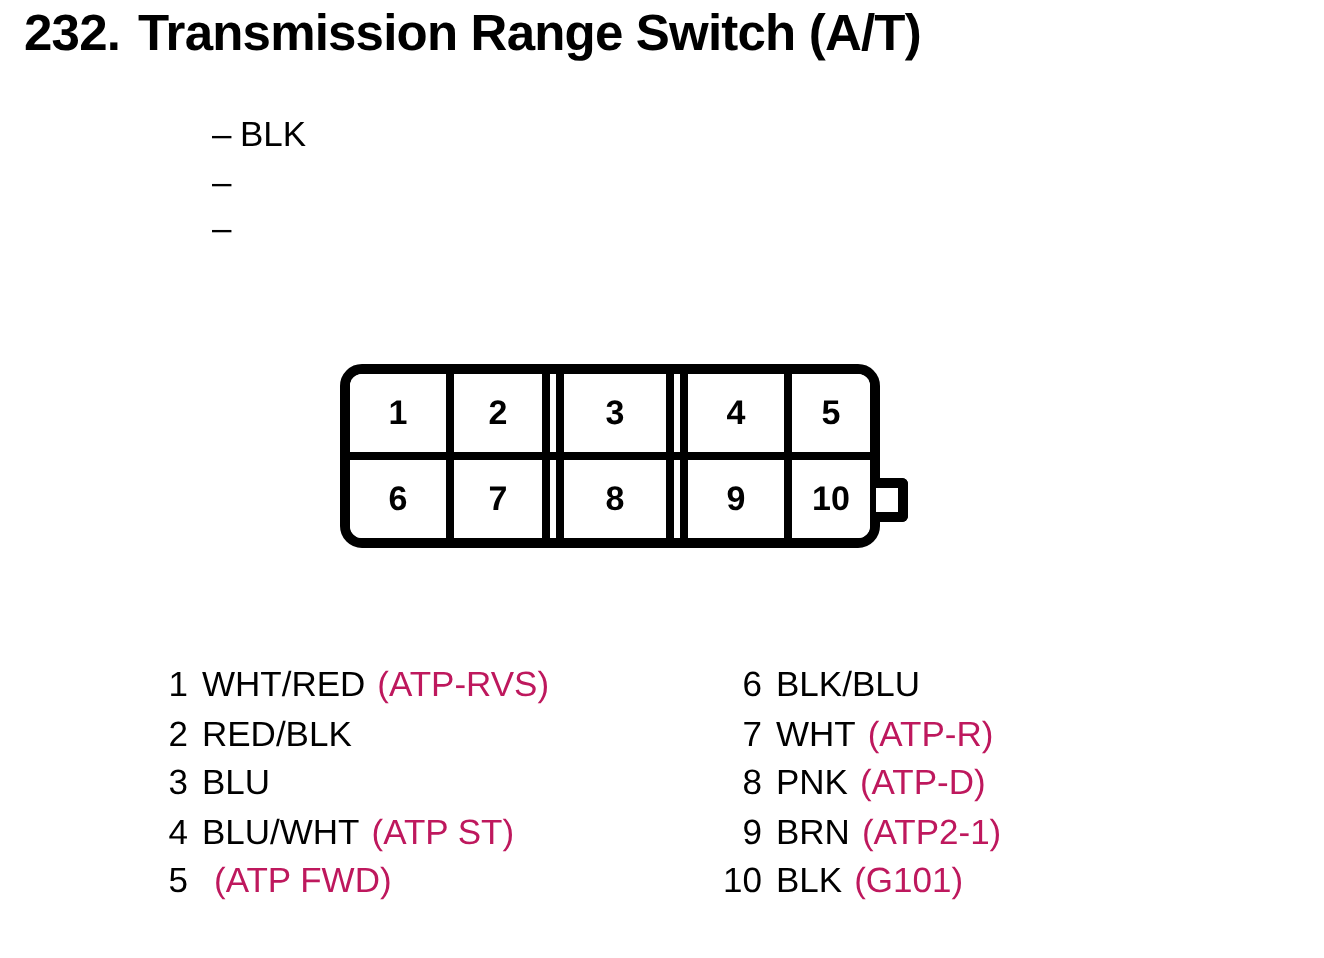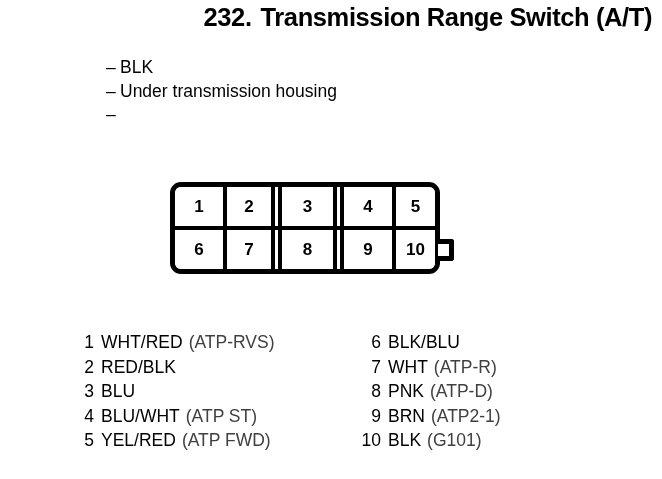--- a/index.html
+++ b/index.html
@@ -22,21 +22,20 @@
     left: 12px;
     top: 2px;
     width: 640px;
   }
   #title {
     font-size: 25.5px;
     font-weight: bold;
     letter-spacing: -0.4px;
     line-height: 31px;
     white-space: nowrap;
-    text-align: right;
   }
   #title .num {
     margin-right: 9px;
   }
 
   #bullets {
     position: absolute;
     left: 106px;
     top: 56px;
     width: 540px;
@@ -150,41 +149,40 @@
   .legend-row .pin-no {
     flex: 0 0 26px;
     text-align: right;
     margin-right: 7px;
   }
   .legend-row .wire {
     color: #000000;
     text-align: center;
   }
   .legend-row .sig {
-    color: #404040;
+    color: #be185d;
     margin-left: 6px;
   }
 </style>
 </head>
 <body>
 
 <div id="header">
   <div id="title">
     <span class="num">232.</span><span>Transmission Range Switch (A/T)</span>
   </div>
 </div>
 
 <div id="bullets">
   <div class="bullet">
     <span class="dash">–</span>
     <span>BLK</span>
   </div>
   <div class="bullet">
     <span class="dash">–</span>
-    <span>Under transmission housing</span>
   </div>
   <div class="bullet">
     <span class="dash">–</span>
   </div>
 </div>
 
 <div id="connector-wrap">
   <div id="connector">
 
     <div class="pin-row top">
@@ -247,21 +245,20 @@
       <span class="pin-no">3</span>
       <span class="wire">BLU</span>
     </div>
     <div class="legend-row">
       <span class="pin-no">4</span>
       <span class="wire">BLU/WHT</span>
       <span class="sig">(ATP ST)</span>
     </div>
     <div class="legend-row">
       <span class="pin-no">5</span>
-      <span class="wire">YEL/RED</span>
       <span class="sig">(ATP FWD)</span>
     </div>
   </div>
 
   <div class="legend-col" id="legend-col-right">
     <div class="legend-row">
       <span class="pin-no">6</span>
       <span class="wire">BLK/BLU</span>
     </div>
     <div class="legend-row">

